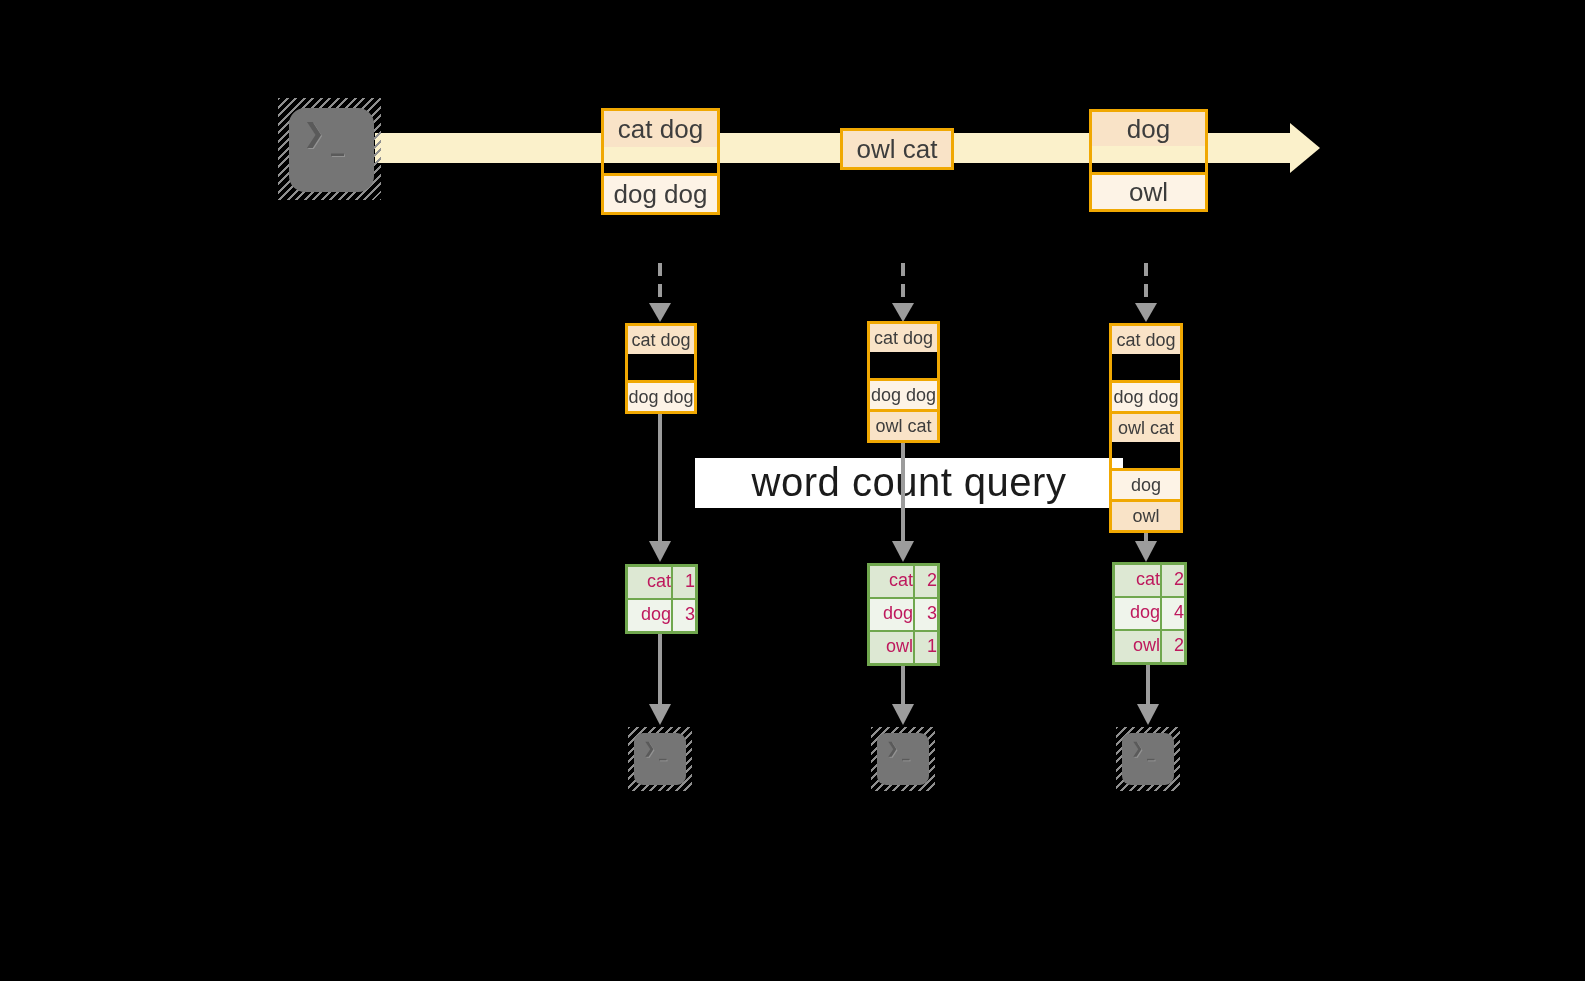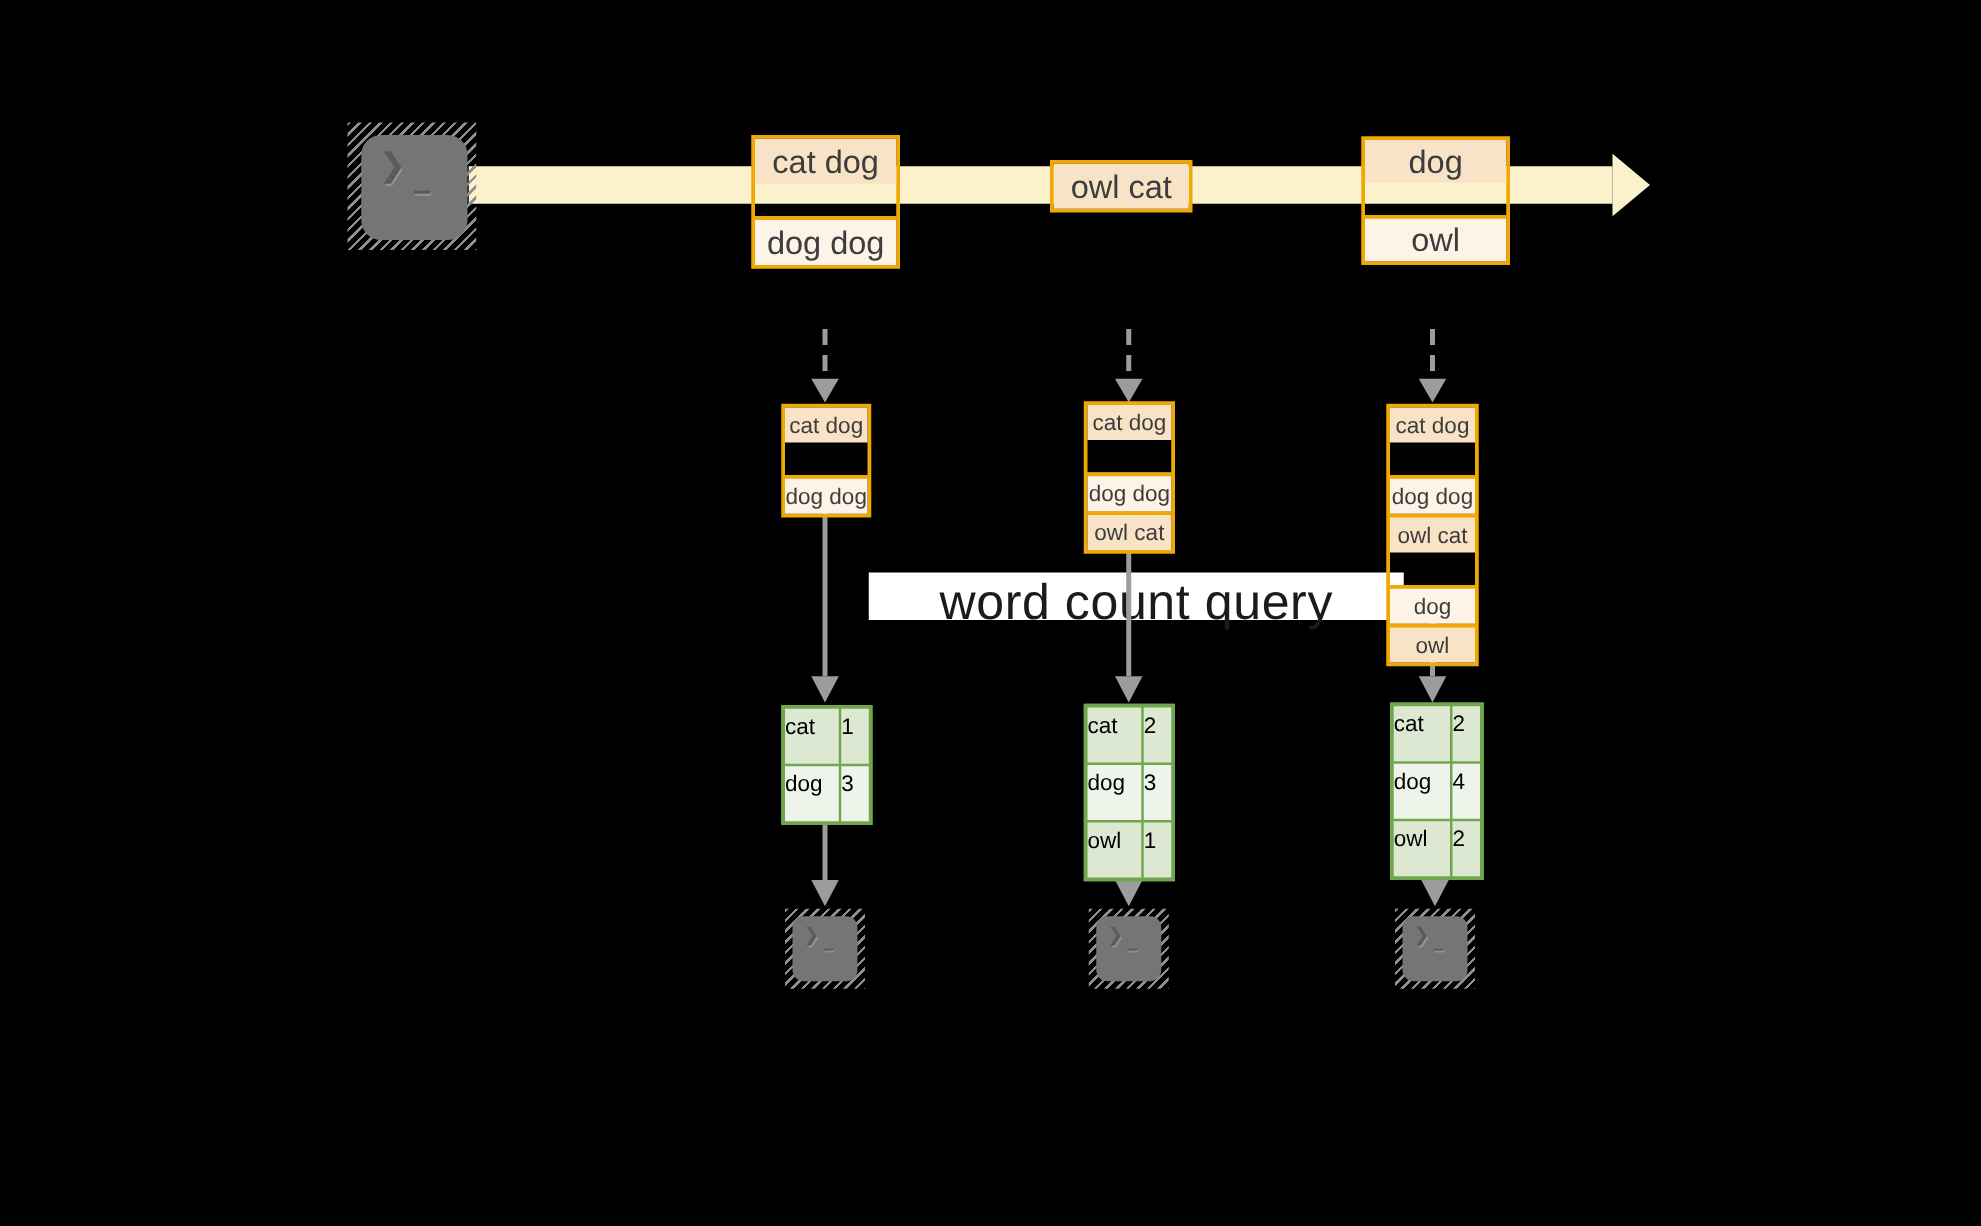--- a/index.html
+++ b/index.html
@@ -53,30 +53,30 @@
     background:repeating-linear-gradient(to bottom,var(--arrow-gray,#9c9c9c) 0 13px,transparent 13px 21px);}
   .dhead{position:absolute;top:303px;width:0;height:0;z-index:2;
     border-left:11px solid transparent;border-right:11px solid transparent;
     border-top:19px solid var(--arrow-gray,#9c9c9c);}
   .stem{position:absolute;width:4px;background:var(--arrow-gray,#9c9c9c);z-index:2;}
   .shead{position:absolute;width:0;height:0;z-index:2;
     border-left:11px solid transparent;border-right:11px solid transparent;
     border-top:21px solid var(--arrow-gray,#9c9c9c);}
 
   
-  .query-band{position:absolute;left:695px;top:458px;width:428px;height:38px;
+  .query-band{position:absolute;left:695px;top:458px;width:428px;height:50px;
     background:var(--query-band,#fff);z-index:1;text-align:center;}
   .query-band span{font-size:40px;line-height:49px;color:#1b1b1b;letter-spacing:0.5px;}
 
   
   .gtable{position:absolute;border:3px solid var(--green-border,#70a74e);
     background:var(--green-border,#70a74e);display:grid;
     grid-template-columns:43px 22px;gap:2px;z-index:3;}
   .gtable.wide{grid-template-columns:45px 22px;}
-  .gtable .cell{height:44px;line-height:28px;text-align:left;font-size:18px;color:#000000;}
+  .gtable .cell{height:31px;line-height:28px;text-align:right;font-size:18px;color:#be185d;}
   .g-a{background:var(--green-cell-dark,#dde8d3);}
   .g-b{background:var(--green-cell-light,#eff4eb);}
 </style>
 </head>
 <body>
 
 <div class="canvas">
 
   <div class="stream-band"></div>
   <div class="stream-head"></div>

